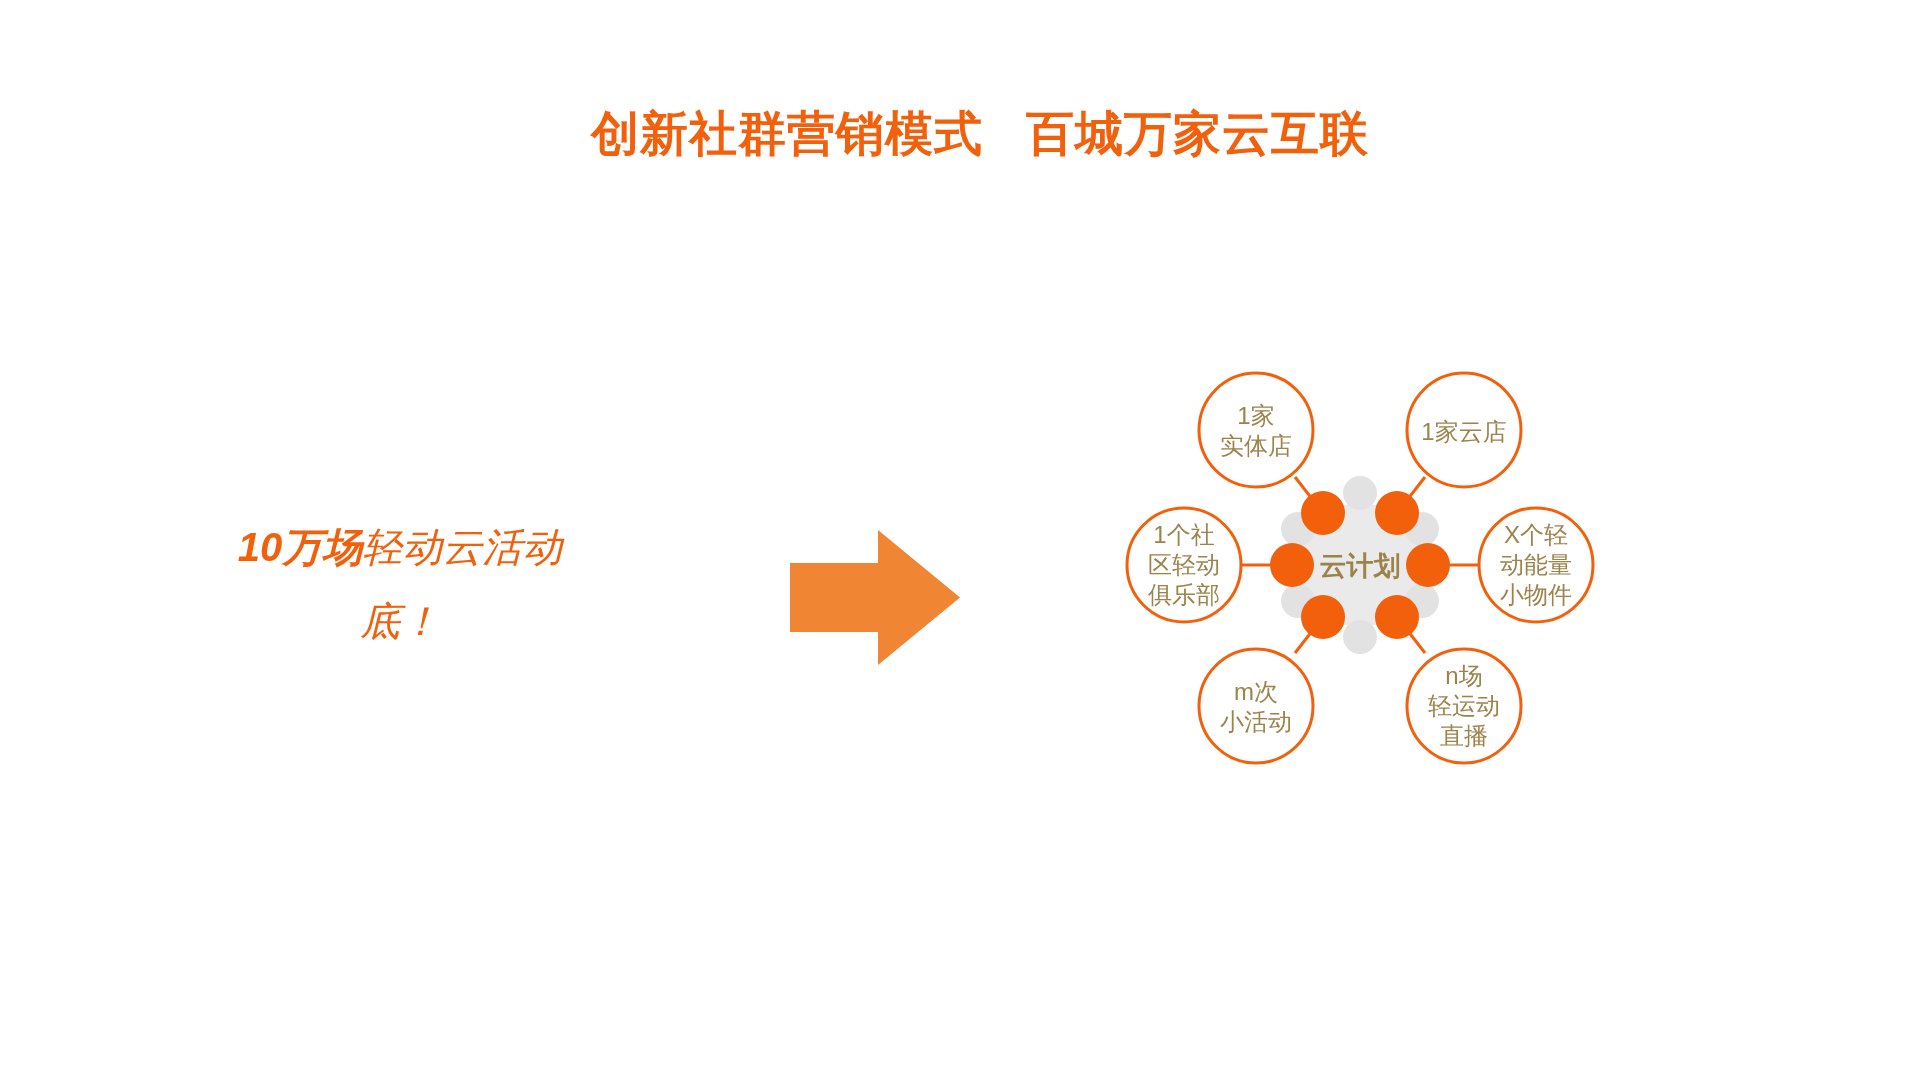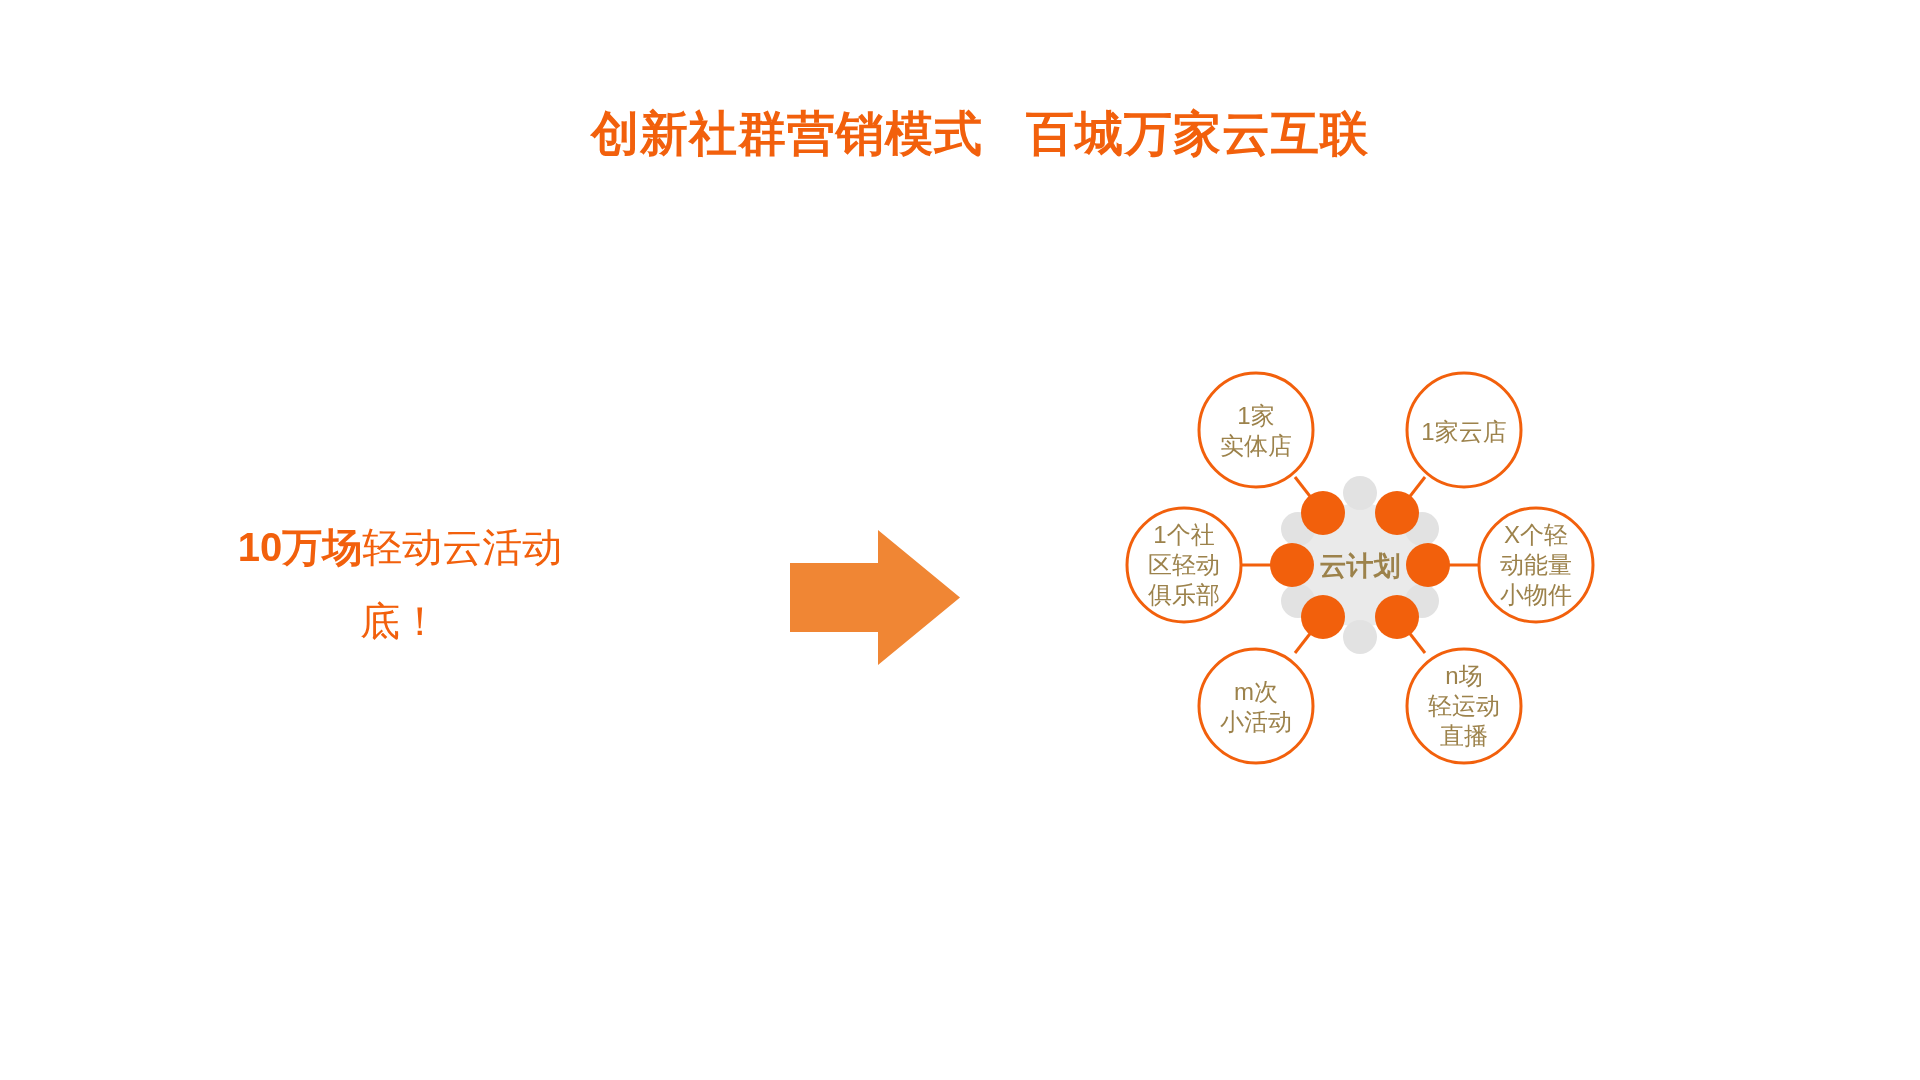--- a/index.html
+++ b/index.html
@@ -35,21 +35,21 @@
   .left-block {
     position: absolute;
     left: 70px;
     top: 510px;
     width: 660px;
     text-align: center;
     color: #F2600C;
     font-size: 40px;
     line-height: 1.85;
   }
-  .left-line { display: block; white-space: pre; }
+  .left-line { display: block; white-space: pre; font-style: italic; }
   .strong { font-weight: bold; }
 
   
   .arrow {
     position: absolute;
     left: 790px;
     top: 530px;
     width: 170px;
     height: 135px;
   }

